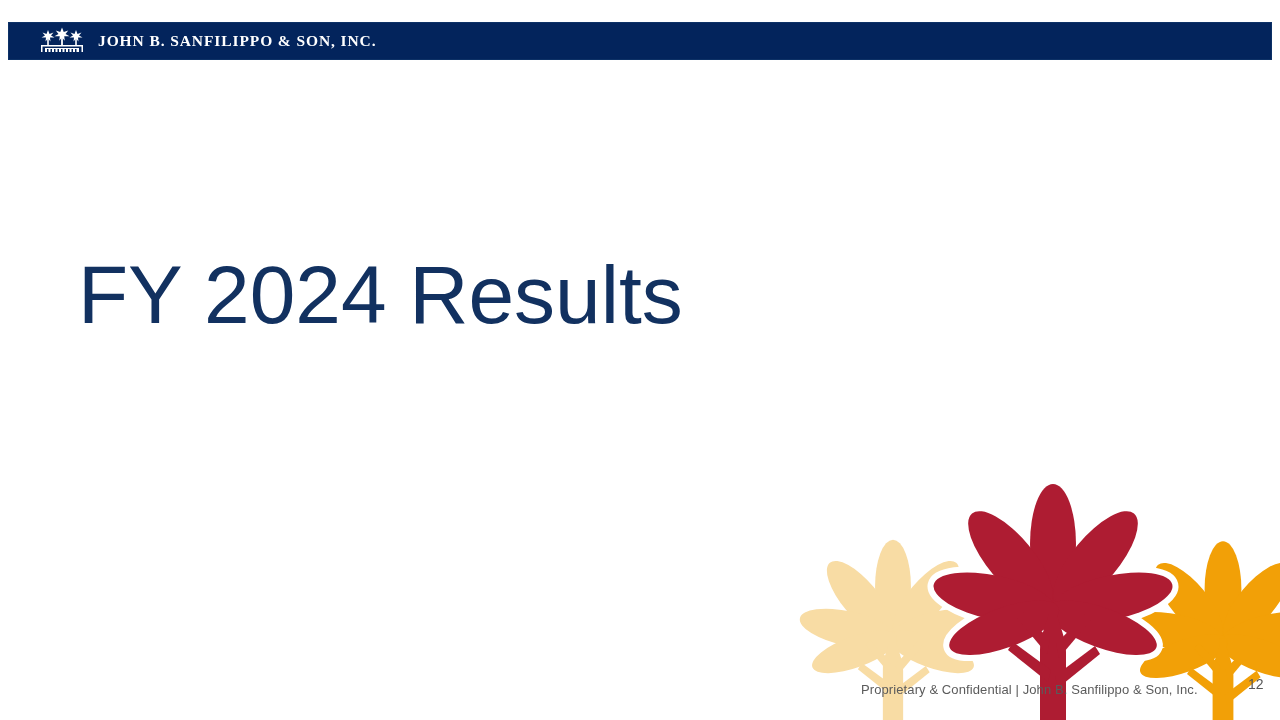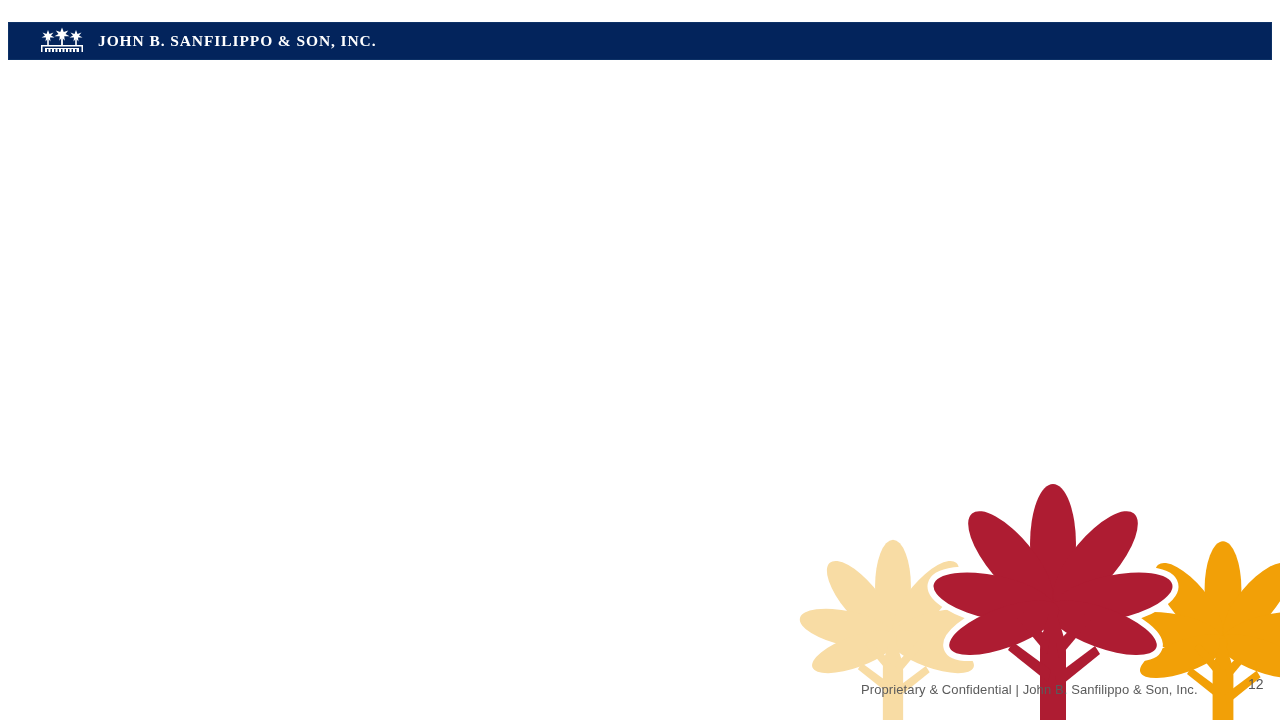--- a/index.html
+++ b/index.html
@@ -138,20 +138,21 @@
           <rect x="53" y="46" width="3" height="6"></rect>
           <rect x="60" y="46" width="3" height="6"></rect>
           <rect x="67" y="46" width="3" height="6"></rect>
           <rect x="74" y="46" width="3" height="6"></rect>
         </g>
       </g>
     </svg>
     <span id="brand-name">JOHN B. SANFILIPPO &amp; SON, INC.</span>
   </div>
 
+  <div id="slide-title">FY 2024 Results</div>
 
   <div id="tree-art">
     <svg width="500" height="300" viewBox="0 0 500 300" aria-hidden="true">
       <defs>
 
         <g id="leafcrown">
           <g>
             <ellipse cx="0" cy="-66" rx="23" ry="60" transform="rotate(0)"></ellipse>
             <ellipse cx="0" cy="-66" rx="23" ry="60" transform="rotate(40)"></ellipse>
             <ellipse cx="0" cy="-66" rx="23" ry="60" transform="rotate(-40)"></ellipse>

